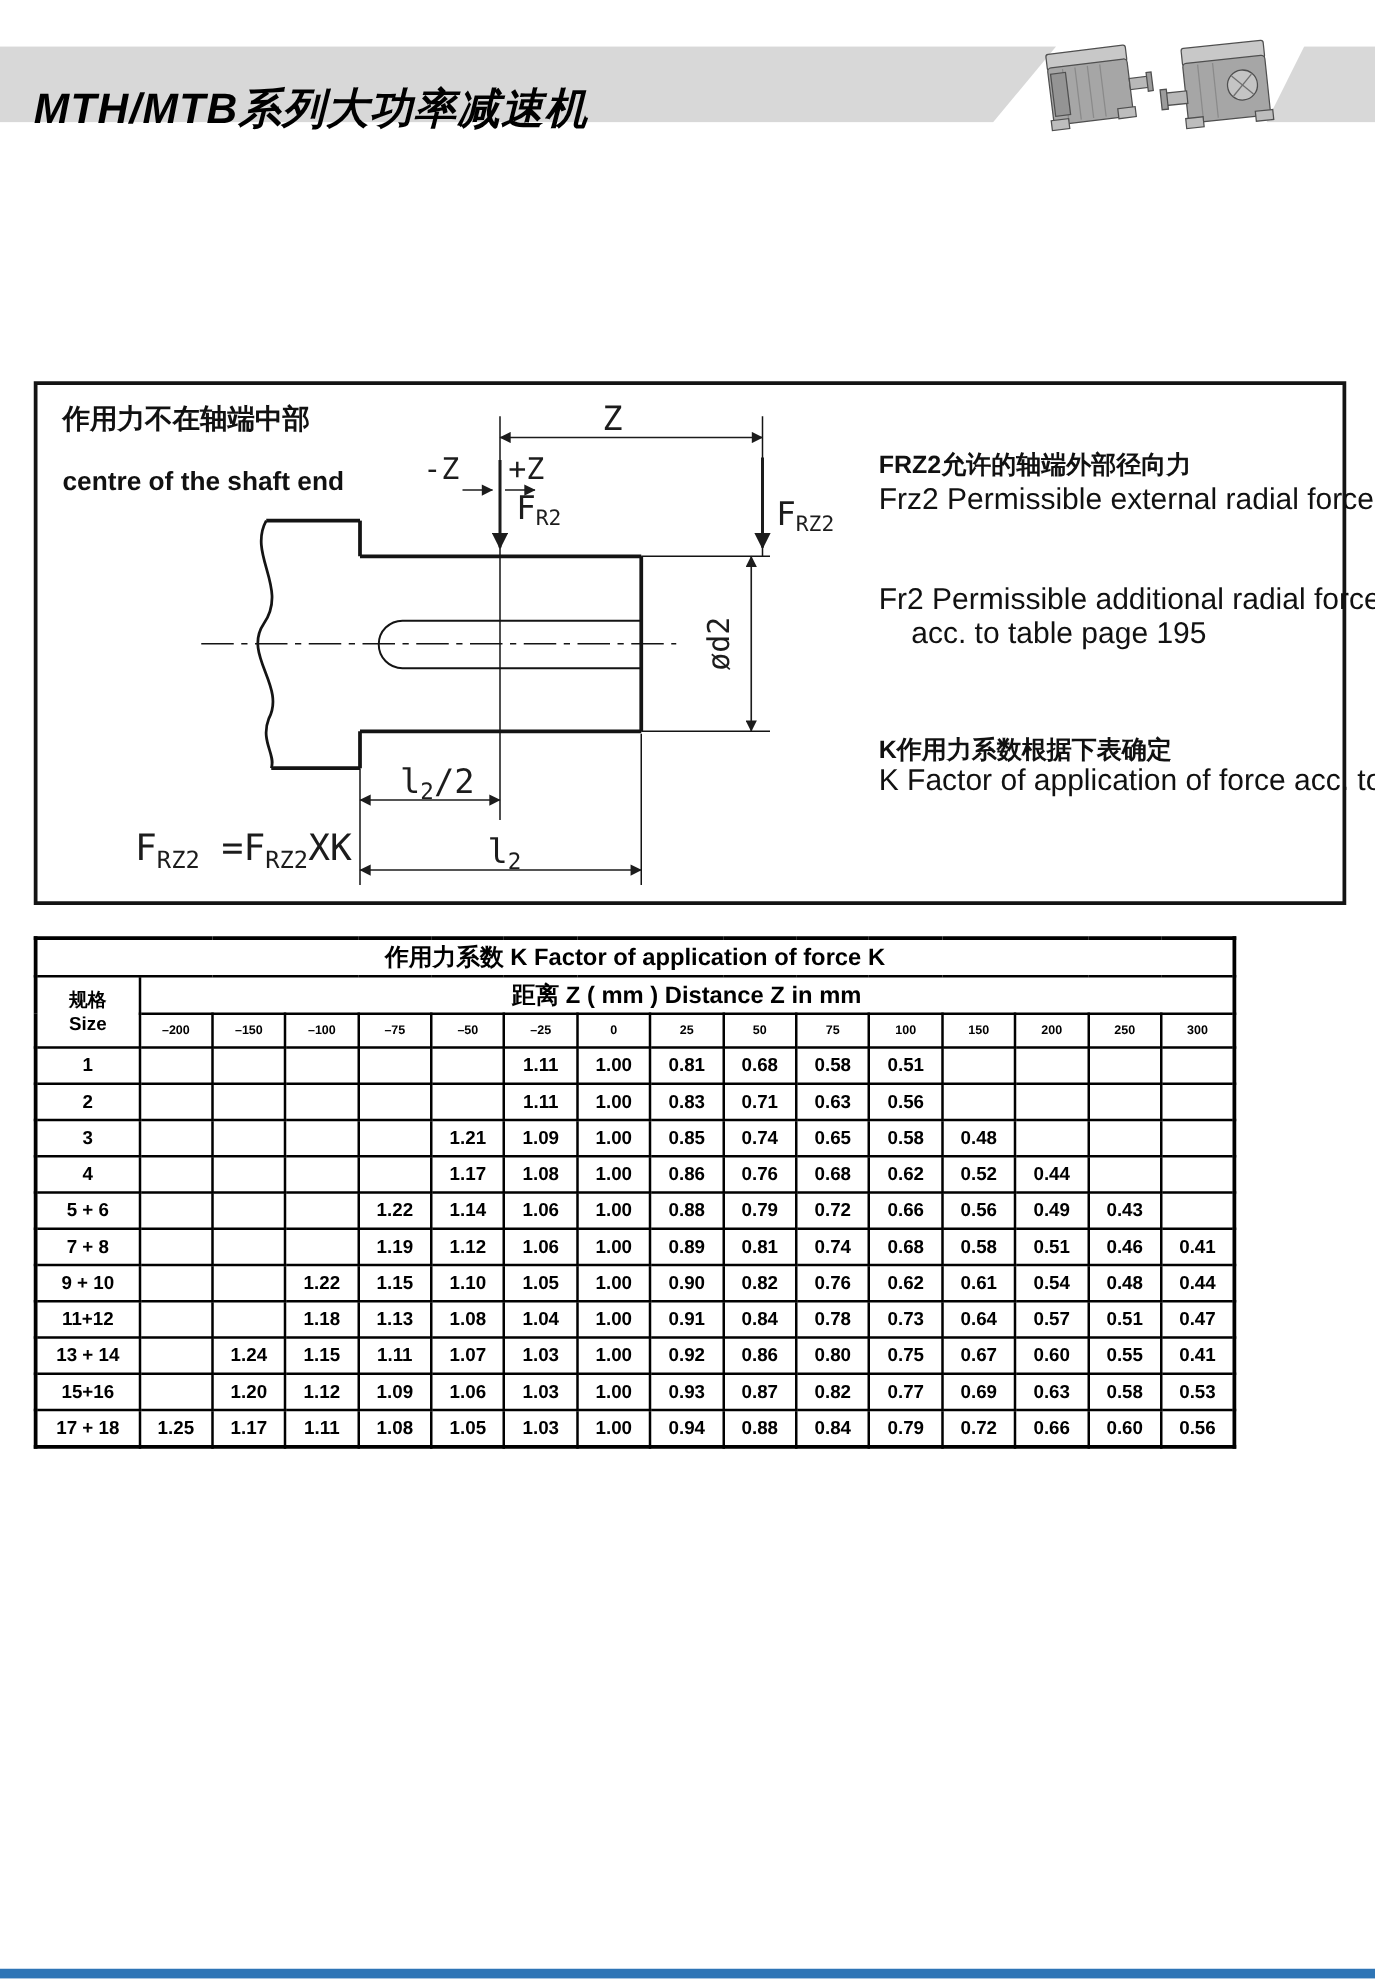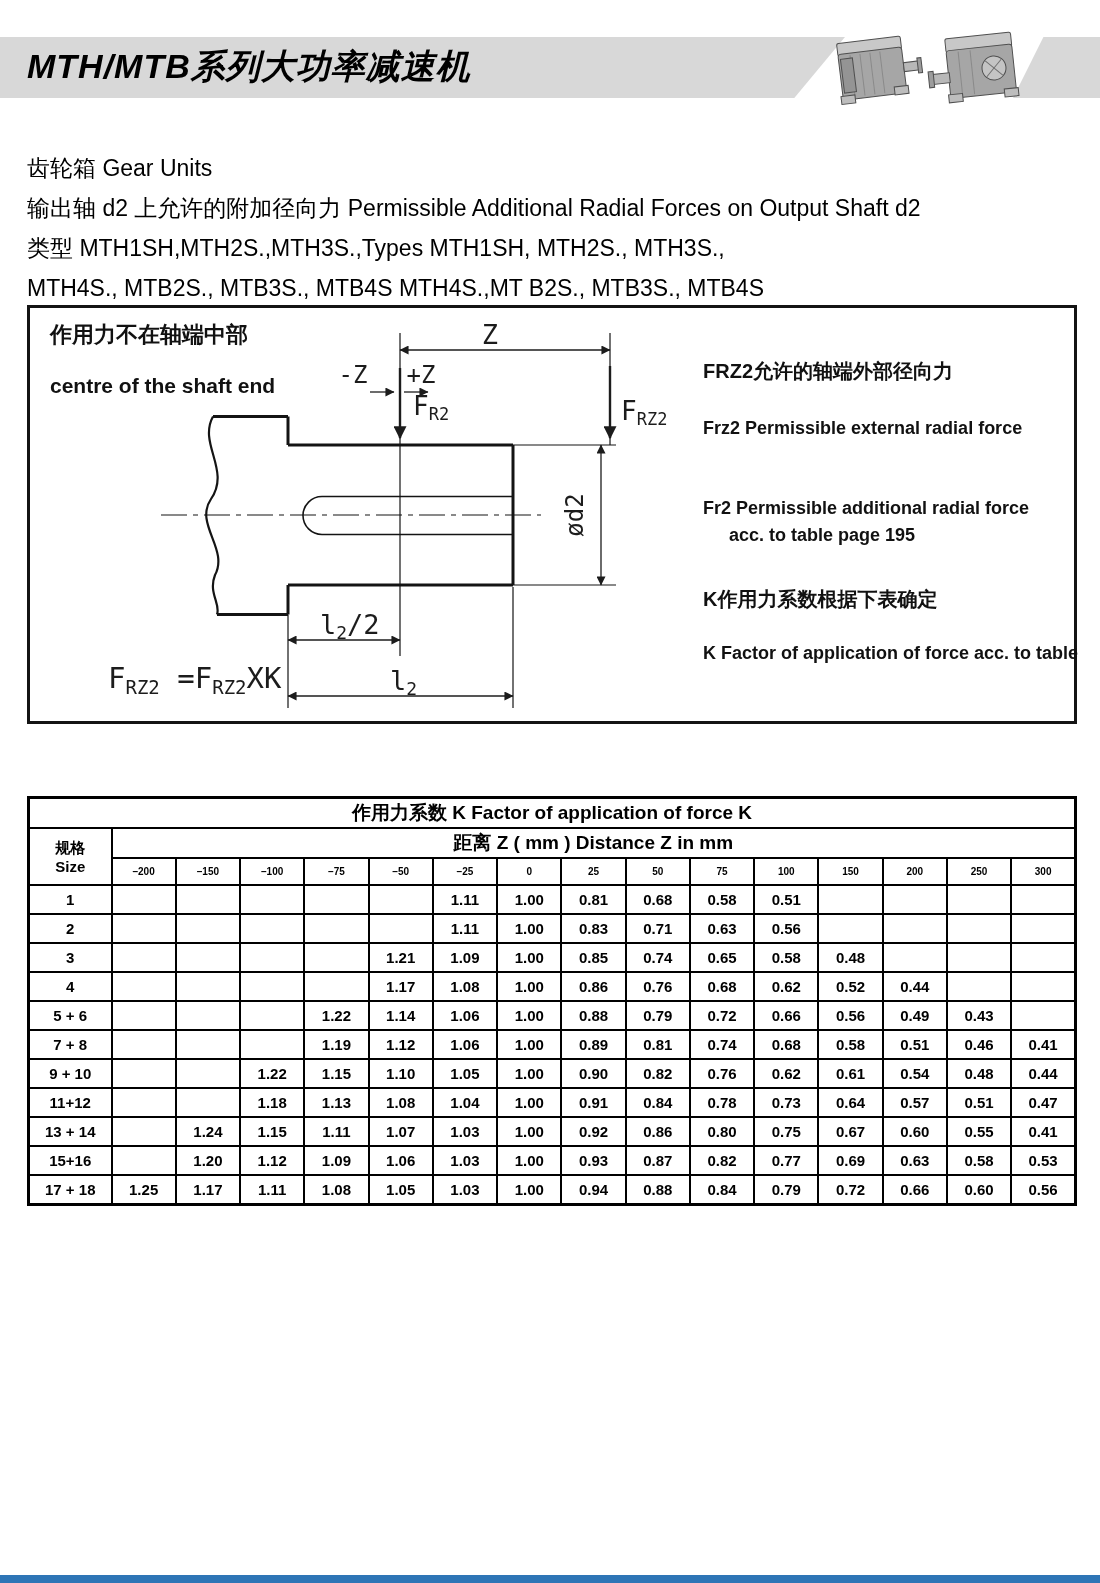--- a/index.html
+++ b/index.html
@@ -4,45 +4,45 @@
 <style>
   html,body{margin:0;padding:0;background:#fff;}
   .page{position:relative;width:1100px;height:1583px;background:#ffffff;overflow:hidden;
         font-family:"Liberation Sans", sans-serif;color:#111;}
 
   
   .band-left{position:absolute;top:37px;left:0;width:845px;height:61px;background:#d8d8d8;
              clip-path:polygon(0 0,100% 0,94% 100%,0 100%);}
   .band-right{position:absolute;top:37px;left:1013px;width:87px;height:61px;background:#d8d8d8;
               clip-path:polygon(35% 0,100% 0,100% 100%,0 100%);}
-  .page-title{position:absolute;left:27px;top:44px;font-size:34px;font-weight:bold;
+  .page-title{position:absolute;left:27px;top:64px;font-size:34px;font-weight:bold;
               font-style:italic;letter-spacing:1px;color:#000;white-space:nowrap;text-align:right;}
   .gear-photo{position:absolute;}
 
   
   .headings{position:absolute;left:27px;top:148px;font-size:23px;line-height:40px;
             font-weight:500;color:#000;white-space:nowrap;}
 
   
   .diagram-box{position:absolute;left:27px;top:305px;width:1050px;height:419px;
                border:3px solid #141414;box-sizing:border-box;background:#fff;}
   .diagram-box .abs{position:absolute;white-space:nowrap;text-align:right;}
   .cap-cn{left:20px;top:12px;font-size:22px;font-weight:700;}
   .cap-en1{left:20px;top:42px;font-size:21px;font-weight:600;}
   .cap-en2{left:20px;top:66px;font-size:21px;font-weight:600;}
   .n-cn{font-weight:700;font-size:20px;}
-  .n-en{font-weight:700;font-size:18px;margin-top:32px;}
+  .n-en{font-weight:400;font-size:24px;}
   .n1cn{left:673px;top:50px;} .n1en{left:673px;top:78px;}
   .n2cn{left:673px;top:132px;} .n2en1{left:673px;top:158px;} .n2en2{left:699px;top:185px;}
   .n3cn{left:673px;top:278px;} .n3en{left:673px;top:303px;}
   .fig{position:absolute;left:0;top:0;}
   .tech{font-family:"DejaVu Sans Mono", monospace;fill:#1c1c1c;}
 
   
-  .k-table{position:absolute;left:27px;top:796px;width:1050px;border-collapse:collapse;
+  .k-table{position:absolute;left:27px;top:749px;width:962px;border-collapse:collapse;
            table-layout:fixed;color:#000;}
   .k-table td{border:2px solid #000;text-align:center;vertical-align:middle;padding:0;
               overflow:hidden;}
   .k-table{border:3px solid #000;}
   .t-title{height:28px;font-size:19px;font-weight:600;}
   .t-dist{height:28px;font-size:19px;font-weight:600;}
   .t-size{font-size:15px;font-weight:600;line-height:19px;}
   .t-col{height:25px;font-size:10px;font-weight:600;}
   .t-rowlabel{height:27px;font-size:15px;font-weight:600;}
   .t-val{height:27px;font-size:15px;font-weight:600;}
@@ -83,26 +83,20 @@
       <circle cx="68" cy="44" r="12" fill="#c4c4c4"></circle>
       <line x1="60" y1="36" x2="76" y2="52" stroke="#6f6f6f"></line>
       <line x1="76" y1="36" x2="60" y2="52" stroke="#6f6f6f"></line>
       <rect x="20" y="66" width="14" height="8" fill="#bdbdbd"></rect>
       <rect x="76" y="66" width="14" height="8" fill="#bdbdbd"></rect>
       <rect x="6" y="44" width="17" height="10" fill="#b8b8b8"></rect>
       <rect x="2" y="41" width="5" height="16" fill="#9c9c9c"></rect>
     </g>
   </svg>
 
-  <div class="headings">
-    <div>齿轮箱 Gear Units</div>
-    <div>输出轴 d2 上允许的附加径向力 Permissible Additional Radial Forces on Output Shaft d2</div>
-    <div>类型 MTH1SH,MTH2S.,MTH3S.,Types MTH1SH, MTH2S., MTH3S.,</div>
-    <div>MTH4S., MTB2S., MTB3S., MTB4S MTH4S.,MT B2S., MTB3S., MTB4S</div>
-  </div>
 
   <div class="diagram-box">
 
     <svg class="fig" width="1044" height="413" viewBox="0 0 1044 413">
       <defs>
         <marker id="dimA" viewBox="0 0 10 10" refX="9.5" refY="5" markerWidth="13" markerHeight="9" markerUnits="userSpaceOnUse" orient="auto-start-reverse">
           <path d="M0,0 L10,5 L0,10 Z" fill="#1c1c1c"></path>
         </marker>
         <marker id="forceA" viewBox="0 0 10 10" refX="9" refY="5" markerWidth="17" markerHeight="13" markerUnits="userSpaceOnUse" orient="auto">
           <path d="M0,0 L10,5 L0,10 Z" fill="#1c1c1c"></path>

